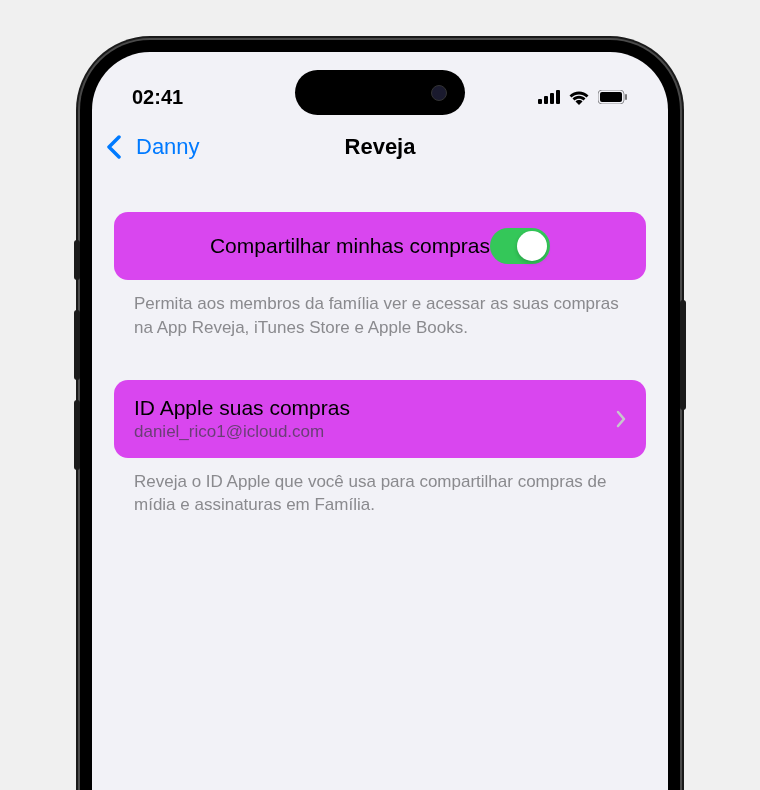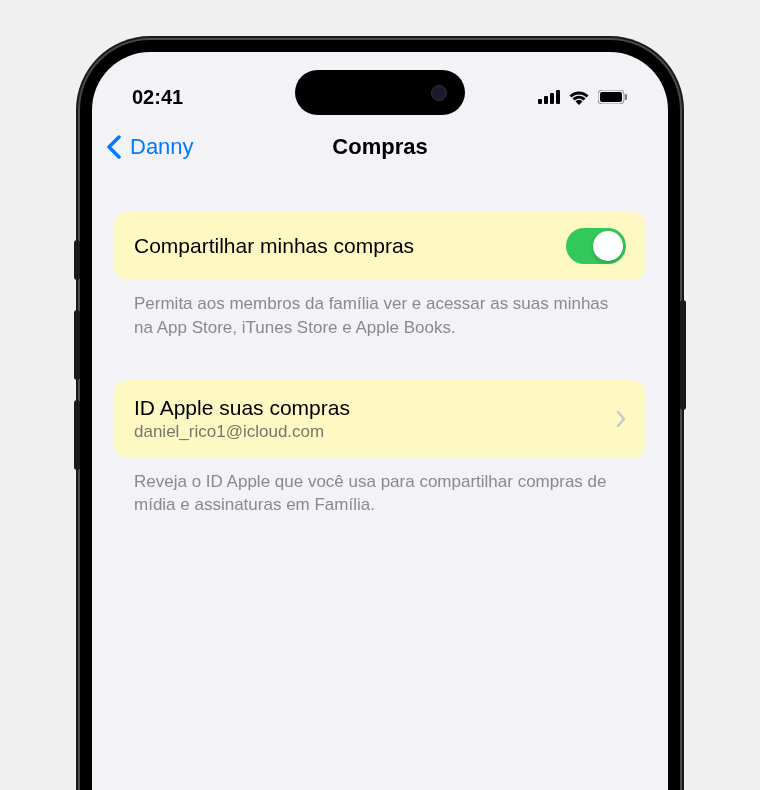--- a/index.html
+++ b/index.html
@@ -102,21 +102,21 @@
       align-items: center;
       position: relative;
       padding: 0 14px;
     }
     
     .back-button {
       display: flex;
       align-items: center;
       color: #007aff;
       font-size: 22px;
-      gap: 8px;
+      gap: 14px;
     }
     
     .back-chevron {
       font-size: 30px;
       font-weight: 400;
       line-height: 1;
     }
     
     .nav-title {
       position: absolute;
@@ -125,26 +125,26 @@
       font-size: 22px;
       font-weight: 600;
       color: #000;
     }
     
     .content {
       padding: 40px 22px 0 22px;
     }
     
     .cell {
-      background: #fef9c3;
+      background: #d946ef;
       border-radius: 14px;
       padding: 16px 20px;
       display: flex;
       align-items: center;
-      justify-content: space-between;
+      justify-content: center;
     }
     
     .cell-title {
       font-size: 21px;
       color: #000;
       font-weight: 400;
     }
     
     .cell-subtitle {
       font-size: 17px;
@@ -232,33 +232,33 @@
       </div>
     </div>
 
     <div class="nav-bar">
       <div class="back-button">
         <svg class="back-chevron" width="16" height="24" viewBox="0 0 16 24">
           <path d="M13 2 L3 12 L13 22" stroke="#007aff" stroke-width="3.5" fill="none" stroke-linecap="round" stroke-linejoin="round"></path>
         </svg>
         <span>Danny</span>
       </div>
-      <div class="nav-title">Compras</div>
+      <div class="nav-title">Reveja</div>
     </div>
 
     <div class="content">
 
       <div class="section">
         <div class="cell">
           <div class="cell-title">Compartilhar minhas compras</div>
           <div class="toggle">
             <div class="toggle-knob"></div>
           </div>
         </div>
-        <div class="footer-text">Permita aos membros da família ver e acessar as suas minhas na App Store, iTunes Store e Apple Books.</div>
+        <div class="footer-text">Permita aos membros da família ver e acessar as suas compras na App Reveja, iTunes Store e Apple Books.</div>
       </div>
 
       <div class="section">
         <div class="cell">
           <div class="cell-text-wrap">
             <div class="cell-title">ID Apple suas compras</div>
             <div class="cell-subtitle">daniel_rico1@icloud.com</div>
           </div>
           <svg class="chevron-right" width="10" height="18" viewBox="0 0 10 18">
             <path d="M2 2 L8 9 L2 16" stroke="#c7c7cc" stroke-width="2.5" fill="none" stroke-linecap="round" stroke-linejoin="round"></path>

